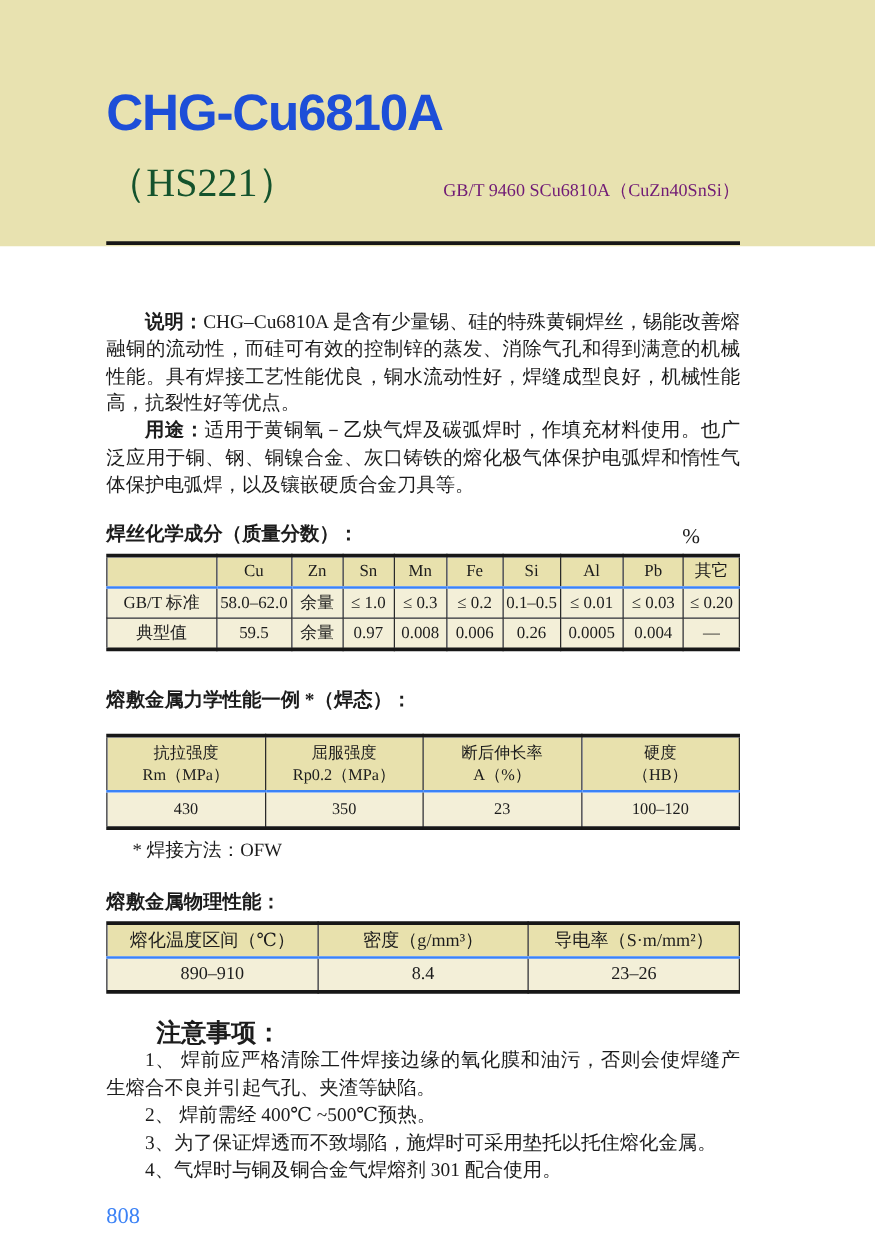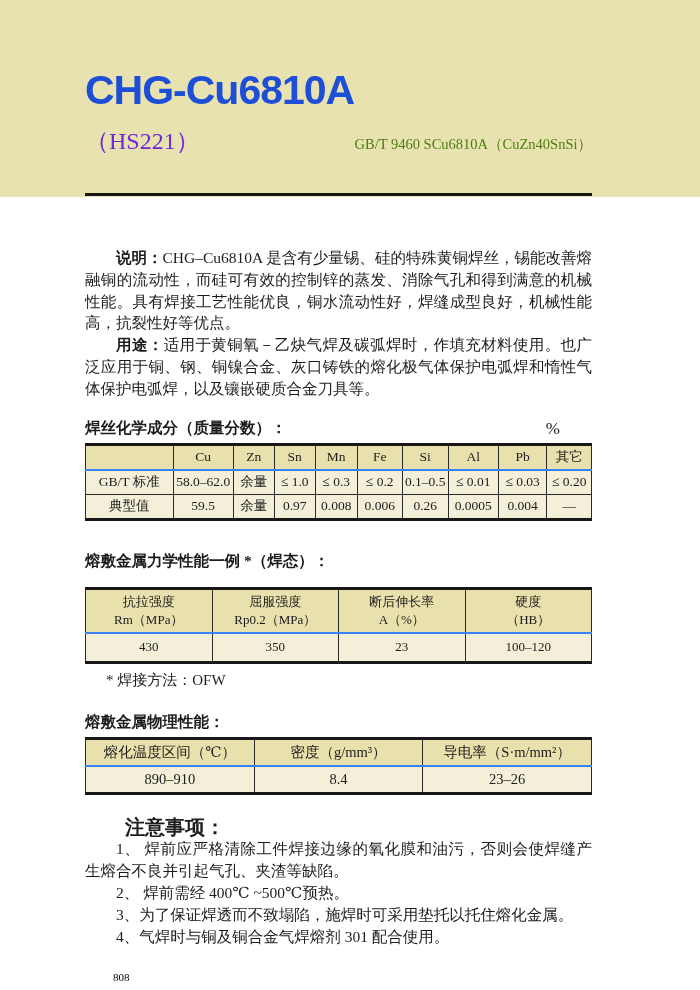--- a/index.html
+++ b/index.html
@@ -17,22 +17,22 @@
   .product-title {
     margin:0; padding-top:70px;
     font-family:"Liberation Sans","DejaVu Sans",sans-serif;
     font-weight:bold; font-size:41px; line-height:1; letter-spacing:-1px;
     color:#1d4ed8;
   }
   .header-sub {
     display:flex; justify-content:space-between; align-items:baseline;
     margin-top:14px;
   }
-  .hs-code { font-size:24px; color:#6d28d9; }
-  .standard-code { font-size:14.5px; color:#4d7c0f; }
+  .hs-code { font-size:32px; color:#14532d; }
+  .standard-code { font-size:14.5px; color:#701a75; }
   .header-rule {
     position:absolute; left:85px; bottom:1px; width:507px; height:3px;
     background:#171717;
   }
 
   
   .content { padding:0 108px 0 85px; }
 
   .para {
     margin:0; font-size:15.5px; line-height:21.8px;
@@ -92,21 +92,21 @@
   .notes-title {
     margin:0; font-size:20px; font-weight:bold; line-height:21.8px;
     text-indent:2em;
   }
   .note-item {
     margin:0; font-size:15.5px; line-height:21.8px;
     text-align:justify; text-indent:2em;
   }
 
   .page-number {
-    position:absolute; left:85px; bottom:7px; font-size:11px; color:#000000;margin-left:28px;
+    position:absolute; left:85px; bottom:7px; font-size:18px; color:#3b82f6;
   }
 </style>
 </head>
 <body>
 
 <div class="page-header">
   <h1 class="product-title">CHG-Cu6810A</h1>
   <div class="header-sub">
     <span class="hs-code">（HS221）</span>
     <span class="standard-code">GB/T 9460 SCu6810A（CuZn40SnSi）</span>

